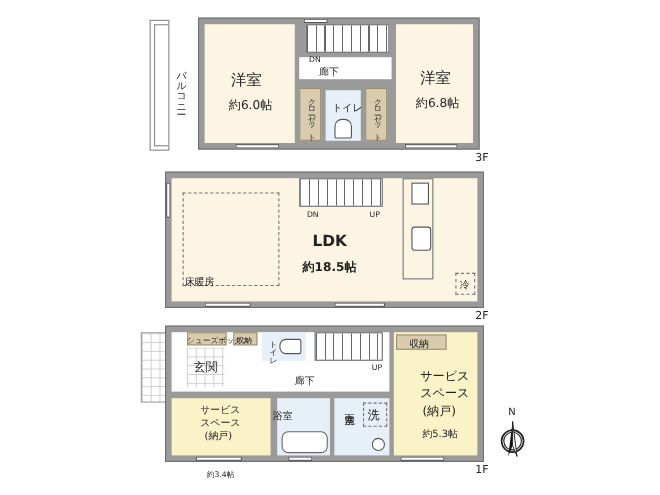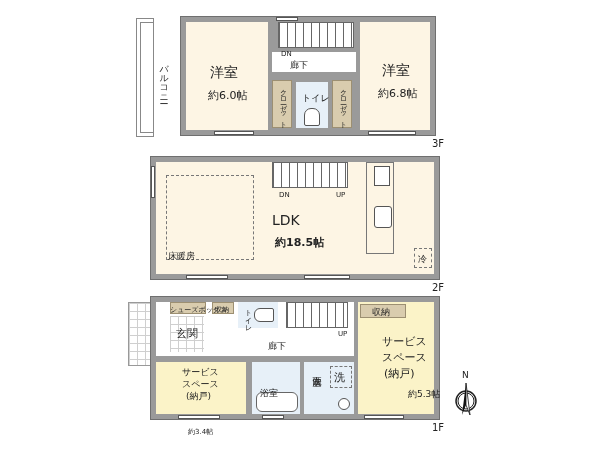--- a/index.html
+++ b/index.html
@@ -65,21 +65,21 @@
 <div>
   <div class="wall" style="left:150px;top:156px;width:290px;height:124px;"></div>
   <div class="floor" style="left:156px;top:162px;width:278px;height:112px;"></div>
   <div class="stairs" style="left:272px;top:162px;width:76px;height:26px;"></div>
   <div class="dotted" style="left:166px;top:175px;width:88px;height:85px;"></div>
   <div class="abs" style="left:366px;top:162px;width:28px;height:92px;border:1px solid #777;background:#fdf5e4;box-sizing:border-box;"></div>
   <div class="abs" style="left:374px;top:166px;width:14px;height:18px;border:1px solid #555;background:#fff;"></div>
   <div class="abs" style="left:374px;top:206px;width:16px;height:20px;border:1px solid #555;border-radius:3px;background:#fff;"></div>
   <div class="dotted" style="left:414px;top:248px;width:18px;height:20px;"></div>
 
-  <div class="lbl big" style="left:272px;top:212px;">LDK</div>
+  <div class="lbl big" style="left:284px;top:212px;font-weight:bold;">LDK</div>
   <div class="lbl mid" style="left:275px;top:235px;font-weight:bold;">約18.5帖</div>
   <div class="lbl sm" style="left:168px;top:250px;font-family:Liberation Mono, monospace;">床暖房</div>
   <div class="lbl sm" style="left:418px;top:253px;">冷</div>
   <div class="lbl xs" style="left:279px;top:191px;">DN</div>
   <div class="lbl xs" style="left:336px;top:191px;">UP</div>
 
   <div class="win" style="left:186px;top:275px;width:42px;height:4px;"></div>
   <div class="win" style="left:304px;top:275px;width:46px;height:4px;"></div>
   <div class="win" style="left:151px;top:166px;width:4px;height:32px;"></div>
   <div class="floorlabel" style="left:432px;top:282px;">2F</div>
@@ -112,29 +112,29 @@
   <div class="lbl xs" style="left:215px;top:305px;">収納</div>
   <div class="lbl mid" style="left:176px;top:326px;">玄関</div>
   <div class="lbl xs vtext" style="left:243px;top:304px;">トイレ</div>
   <div class="lbl sm" style="left:268px;top:340px;">廊下</div>
 
   <div class="lbl sm" style="left:182px;top:366px;">サービス</div>
   <div class="lbl sm" style="left:182px;top:378px;">スペース</div>
   <div class="lbl sm" style="left:186px;top:390px;">(納戸)</div>
   <div class="lbl xs" style="left:188px;top:403px;margin-top:24px;">約3.4帖</div>
 
-  <div class="lbl sm" style="left:260px;top:372px;margin-top:15px;">浴室</div>
+  <div class="lbl sm" style="left:248px;top:372px;">浴室</div>
   <div class="lbl sm vtext" style="left:310px;top:370px;">洗面室</div>
   <div class="lbl mid" style="left:334px;top:370px;">洗</div>
   <div class="lbl sm" style="left:372px;top:306px;">収納</div>
 
   <div class="lbl mid" style="left:382px;top:334px;">サービス</div>
   <div class="lbl mid" style="left:382px;top:350px;">スペース</div>
   <div class="lbl mid" style="left:384px;top:366px;">(納戸)</div>
-  <div class="lbl sm" style="left:408px;top:388px;">約5.3帖</div>
+  <div class="lbl sm" style="left:384px;top:388px;">約5.3帖</div>
   <div class="lbl xs" style="left:338px;top:330px;">UP</div>
 
   <div class="win" style="left:178px;top:415px;width:42px;height:4px;"></div>
   <div class="win" style="left:262px;top:415px;width:22px;height:4px;"></div>
   <div class="win" style="left:364px;top:415px;width:40px;height:4px;"></div>
   <div class="floorlabel" style="left:432px;top:422px;">1F</div>
 </div>
 
 <div style="position:absolute;left:454px;top:370px;width:24px;height:50px;">
   <div class="lbl sm" style="left:8px;top:0;">N</div>

